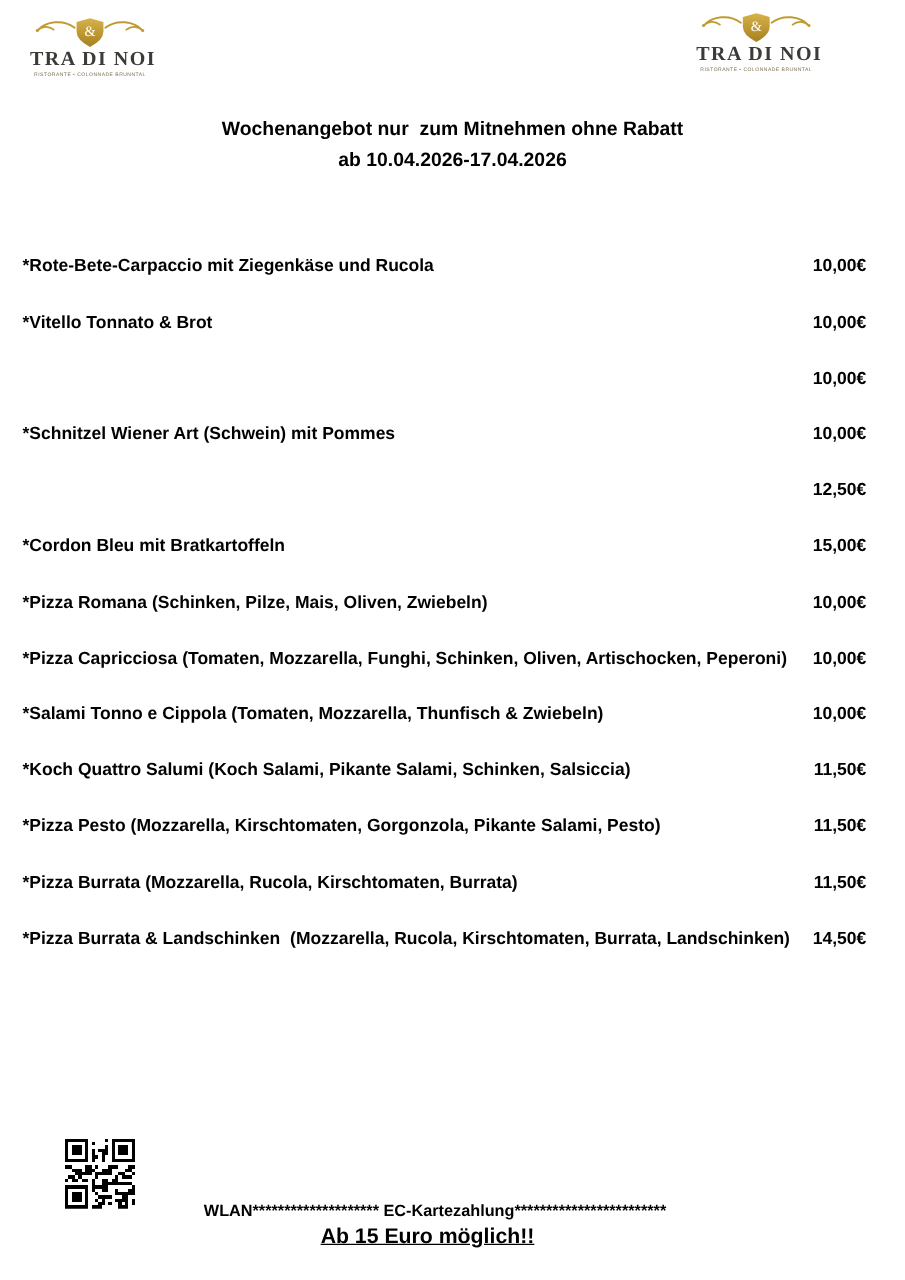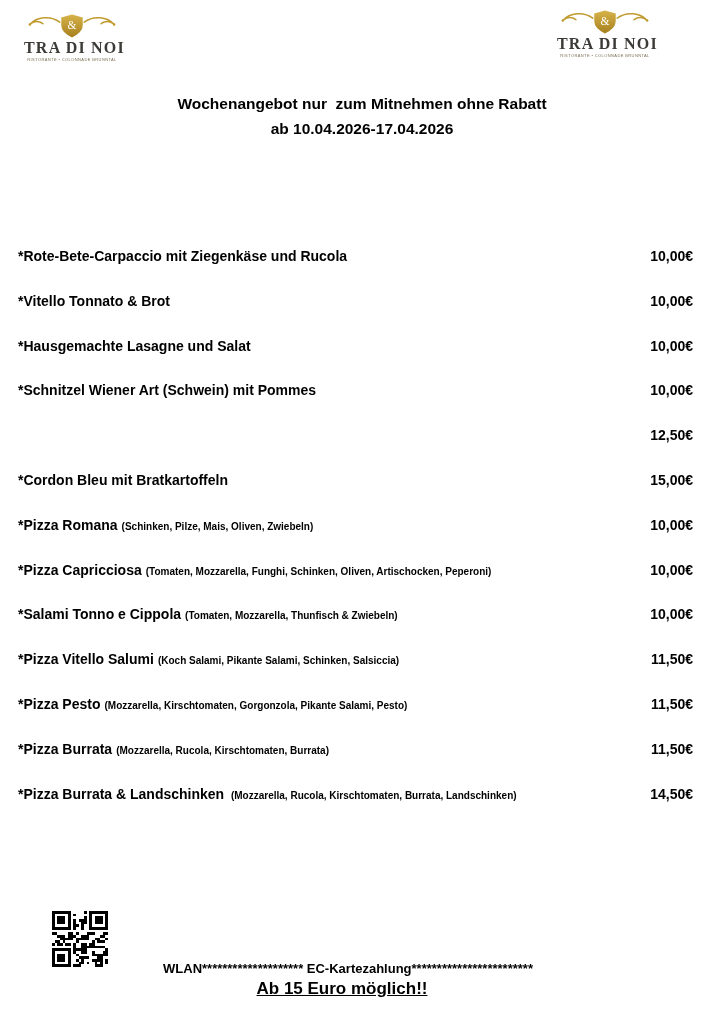--- a/index.html
+++ b/index.html
@@ -19,24 +19,24 @@
   .logo .tagline{
     font-size:4px;letter-spacing:.4px;color:#7d7053;margin-top:2px;white-space:nowrap;
   }
   
   .title{
     position:absolute;top:91px;left:0;right:0;text-align:center;
     font-weight:bold;font-size:15.5px;line-height:25px;color:#000;
   }
   .title div{white-space:pre;}
   
-  .menu{position:absolute;top:204px;left:18px;right:31px;margin-top:44px;}
+  .menu{position:absolute;top:204px;left:18px;right:31px;}
   .menu-row{height:44.8px;display:flex;align-items:baseline;}
   .item-name{font-weight:bold;font-size:14px;white-space:pre;}
-  .item-details{font-weight:bold;font-size:10px;margin-left:4px;white-space:pre;}
+  .item-details{font-weight:bold;font-size:14px;margin-left:4px;white-space:pre;}
   .item-price{margin-left:auto;font-weight:bold;font-size:14px;white-space:nowrap;padding-left:8px;}
   
   .qr{position:absolute;left:52px;top:911px;width:56px;height:56px;}
   .qr svg{width:100%;height:100%;shape-rendering:crispEdges;}
   .wlan-line{
     position:absolute;top:961px;left:0;right:28px;text-align:center;
     font-weight:bold;font-size:13px;white-space:pre;
   }
   .footer-note{
     position:absolute;top:979px;left:0;right:40px;text-align:center;
@@ -94,21 +94,20 @@
   <div class="menu" id="menu-list">
       <div class="menu-row">
         <span class="item-name">*Rote-Bete-Carpaccio mit Ziegenkäse und Rucola</span>
         <span class="item-price">10,00€</span>
       </div>
       <div class="menu-row">
         <span class="item-name">*Vitello Tonnato &amp; Brot</span>
         <span class="item-price">10,00€</span>
       </div>
       <div class="menu-row">
-        <span class="item-name">*Hausgemachte Lasagne und Salat</span>
         <span class="item-price">10,00€</span>
       </div>
       <div class="menu-row">
         <span class="item-name">*Schnitzel Wiener Art (Schwein) mit Pommes</span>
         <span class="item-price">10,00€</span>
       </div>
       <div class="menu-row">
         <span class="item-price">12,50€</span>
       </div>
       <div class="menu-row">
@@ -124,21 +123,21 @@
         <span class="item-name">*Pizza Capricciosa</span>
         <span class="item-details">(Tomaten, Mozzarella, Funghi, Schinken, Oliven, Artischocken, Peperoni)</span>
         <span class="item-price">10,00€</span>
       </div>
       <div class="menu-row">
         <span class="item-name">*Salami Tonno e Cippola</span>
         <span class="item-details">(Tomaten, Mozzarella, Thunfisch &amp; Zwiebeln)</span>
         <span class="item-price">10,00€</span>
       </div>
       <div class="menu-row">
-        <span class="item-name">*Pizza Vitello Salumi</span>
+        <span class="item-name">*Koch Quattro Salumi</span>
         <span class="item-details">(Koch Salami, Pikante Salami, Schinken, Salsiccia)</span>
         <span class="item-price">11,50€</span>
       </div>
       <div class="menu-row">
         <span class="item-name">*Pizza Pesto</span>
         <span class="item-details">(Mozzarella, Kirschtomaten, Gorgonzola, Pikante Salami, Pesto)</span>
         <span class="item-price">11,50€</span>
       </div>
       <div class="menu-row">
         <span class="item-name">*Pizza Burrata</span>

